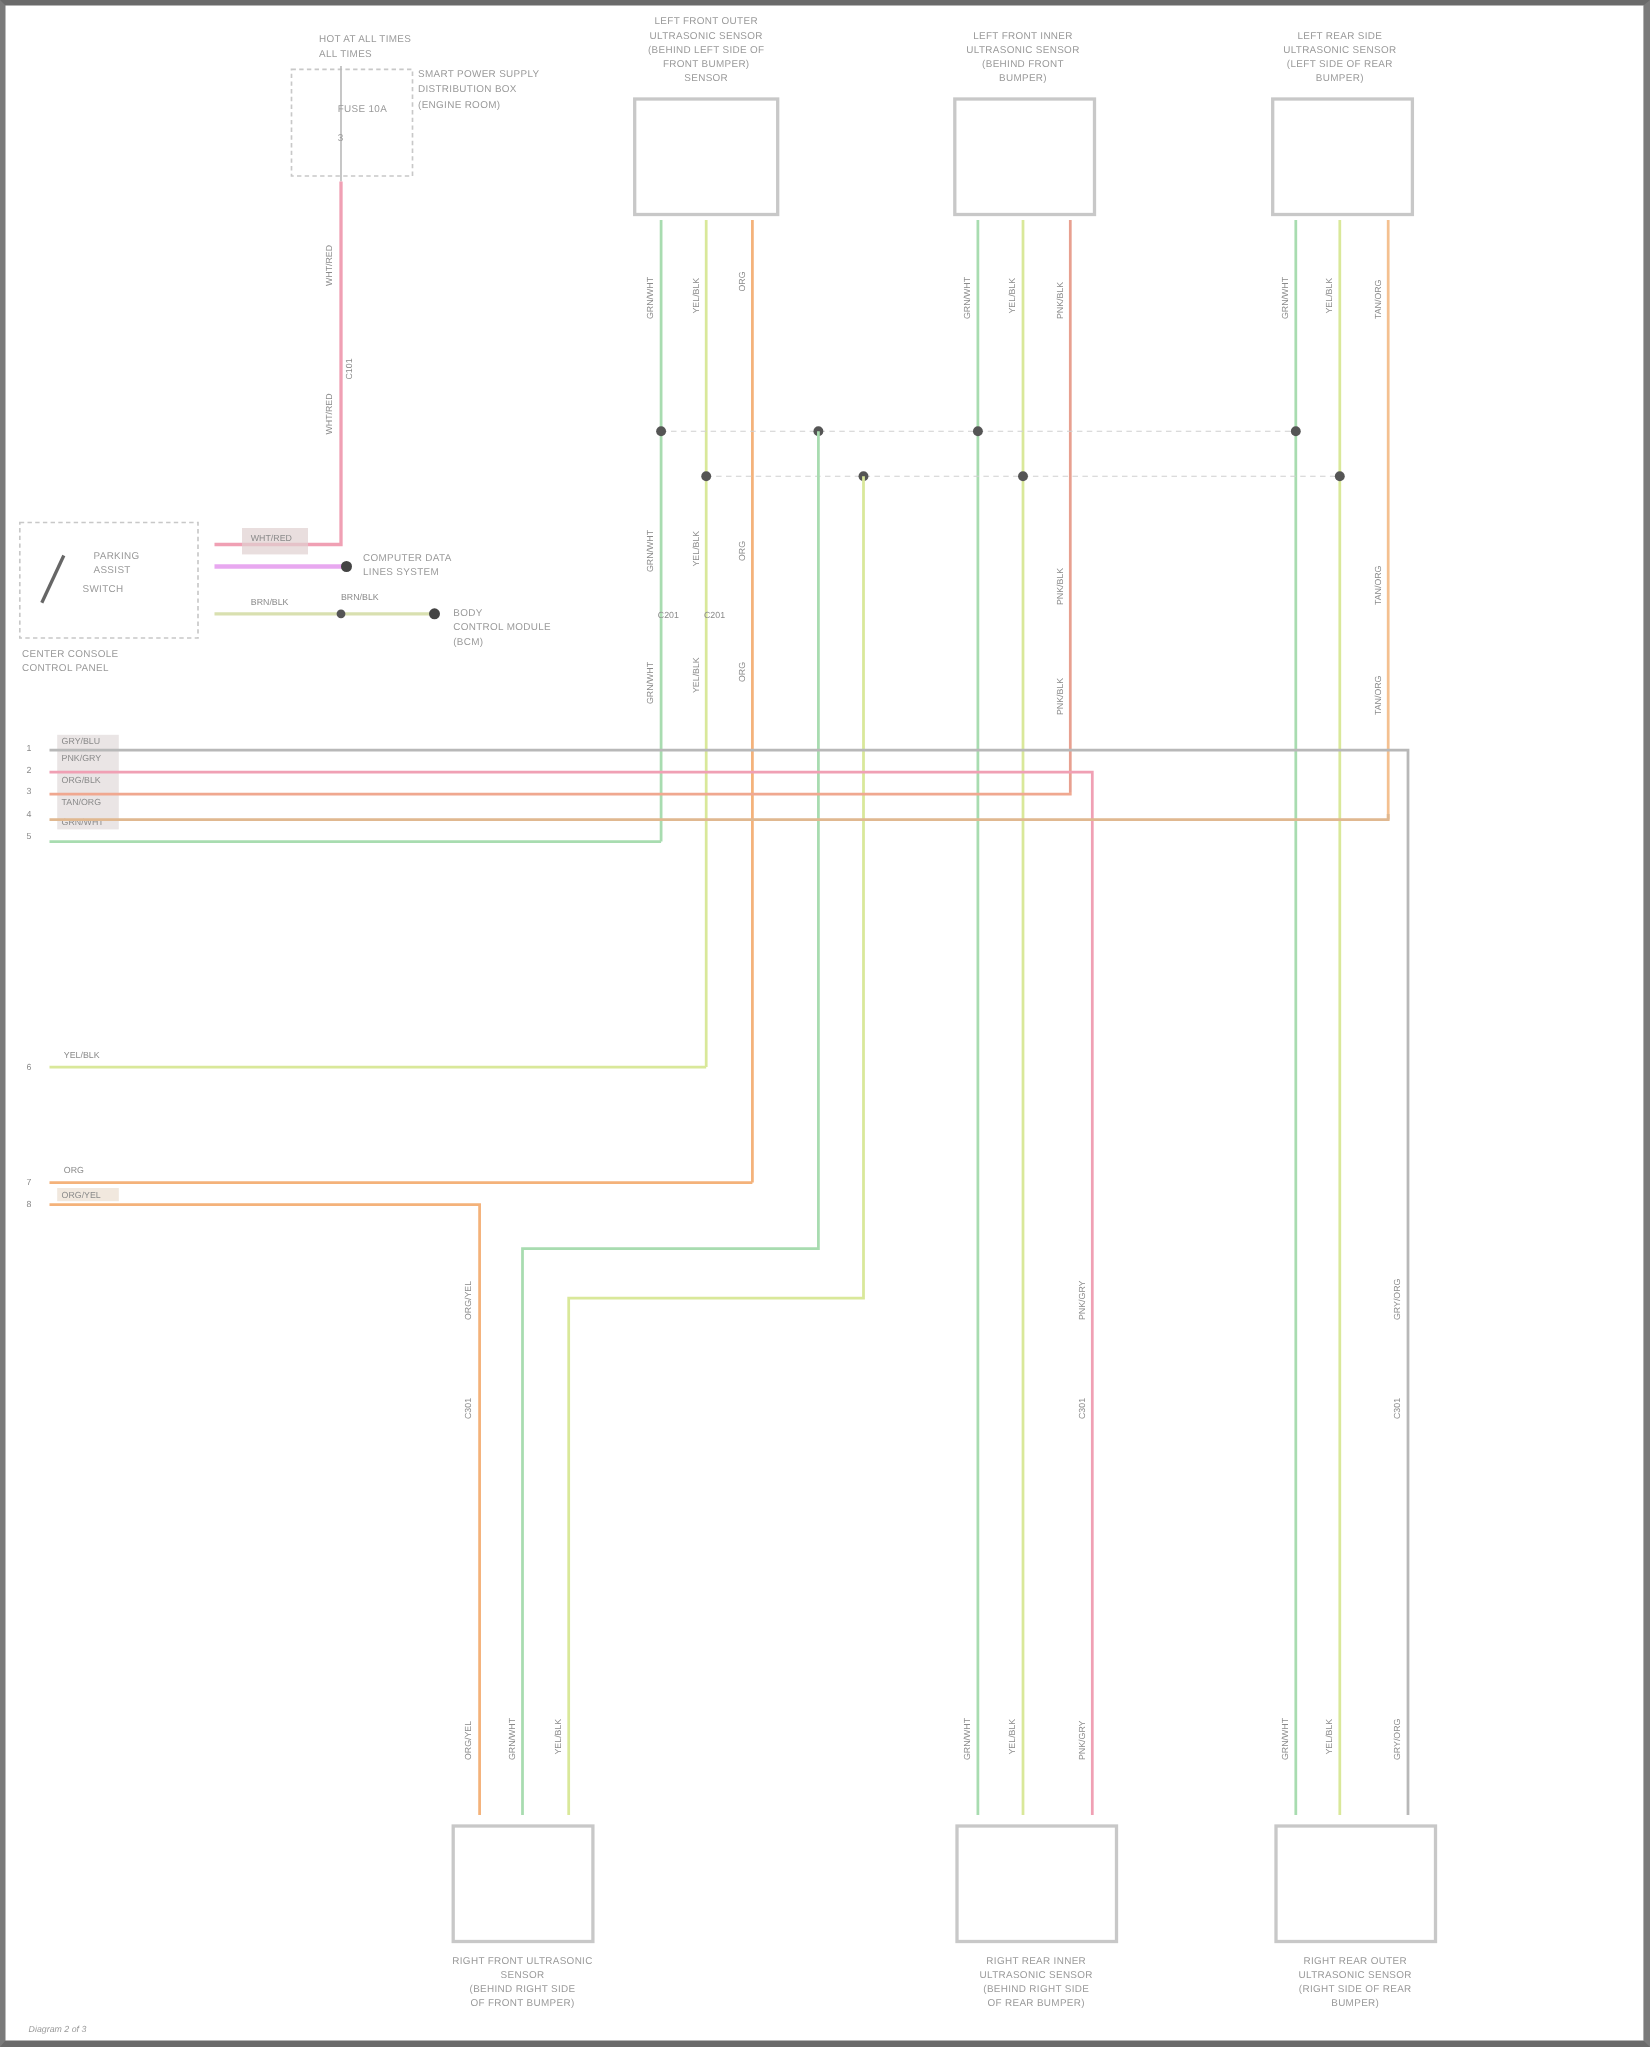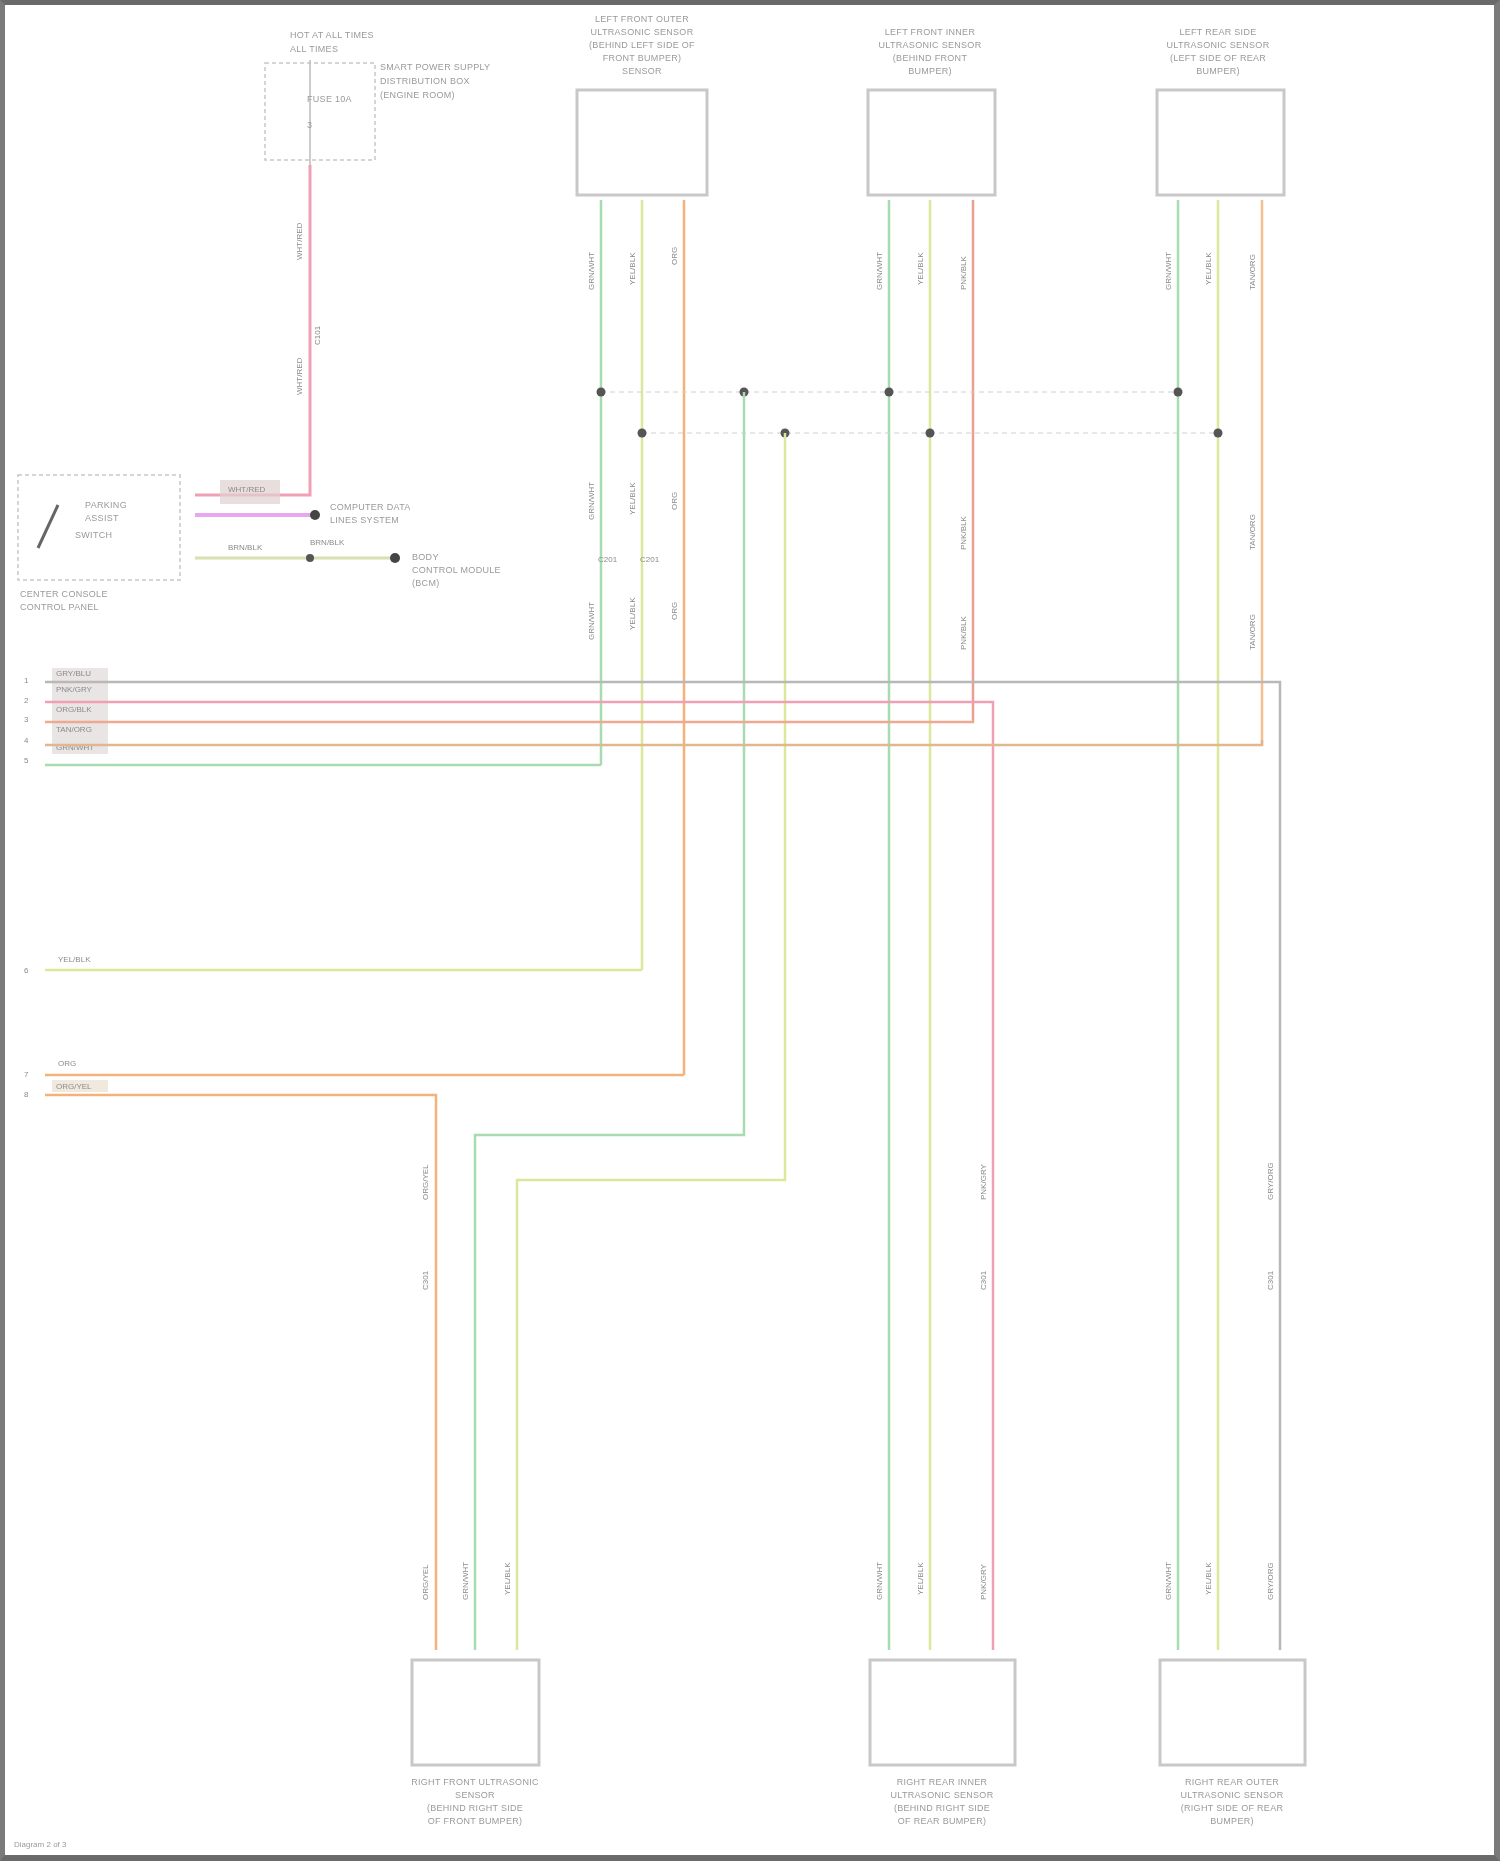--- a/index.html
+++ b/index.html
@@ -2,21 +2,21 @@
 <html><head>
   <meta charset="utf-8">
   <style>
     html, body { margin: 0; padding: 0; background: #ffffff; }
     body { width: 1500px; height: 1861px; overflow: hidden; font-family: "Liberation Sans", sans-serif; }
     .frame { position: absolute; left: 0; top: 0; width: 1500px; height: 1861px; box-sizing: border-box;
       border-top: 5px solid #6a6a6a; border-left: 5px solid #7a7a7a; border-right: 6px solid #7a7a7a; border-bottom: 6px solid #6a6a6a; background: #ffffff; }
     svg { position: absolute; left: 0; top: 0; }
     .lbl { font-family: "Liberation Sans", sans-serif; font-size: 9px; fill: #9a9a9a; letter-spacing: 0.3px; }
     .vlbl { font-family: "Liberation Sans", sans-serif; font-size: 8px; fill: #8a8a8a; }
-    .footer { position: absolute; left: 14px; bottom: 12px; font-size: 8px; color: #9a9a9a; }
+    .footer { position: absolute; left: 26px; bottom: 12px; font-size: 8px; color: #9a9a9a; font-style: italic; }
   </style>
 </head>
 <body>
 
 <div class="frame"></div>
 
 <svg width="1500" height="1861" viewBox="0 0 1500 1861">
 
   <g>
     <text class="lbl" x="290" y="38">HOT AT ALL TIMES</text>

